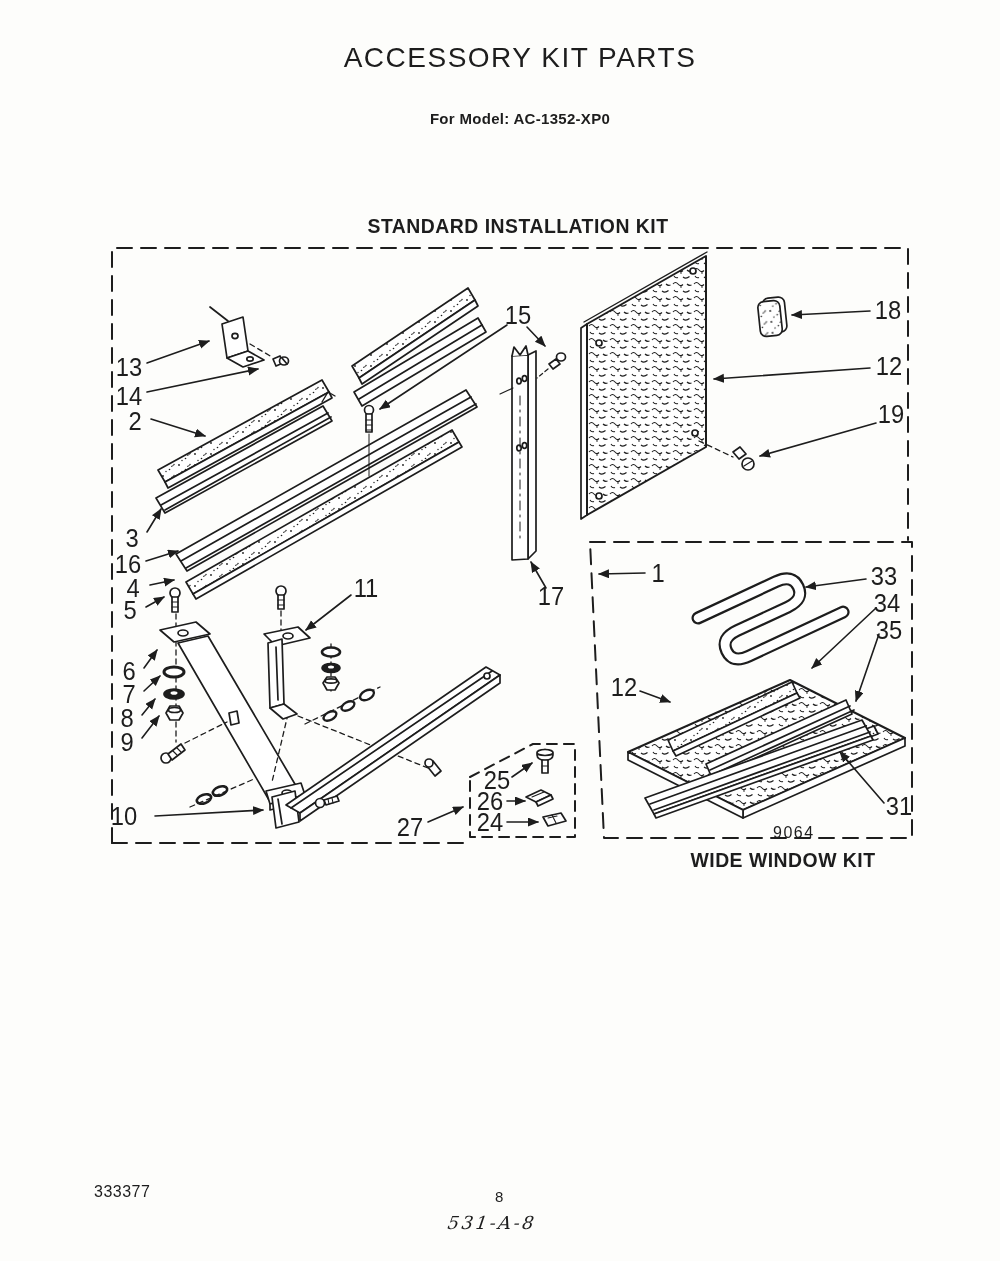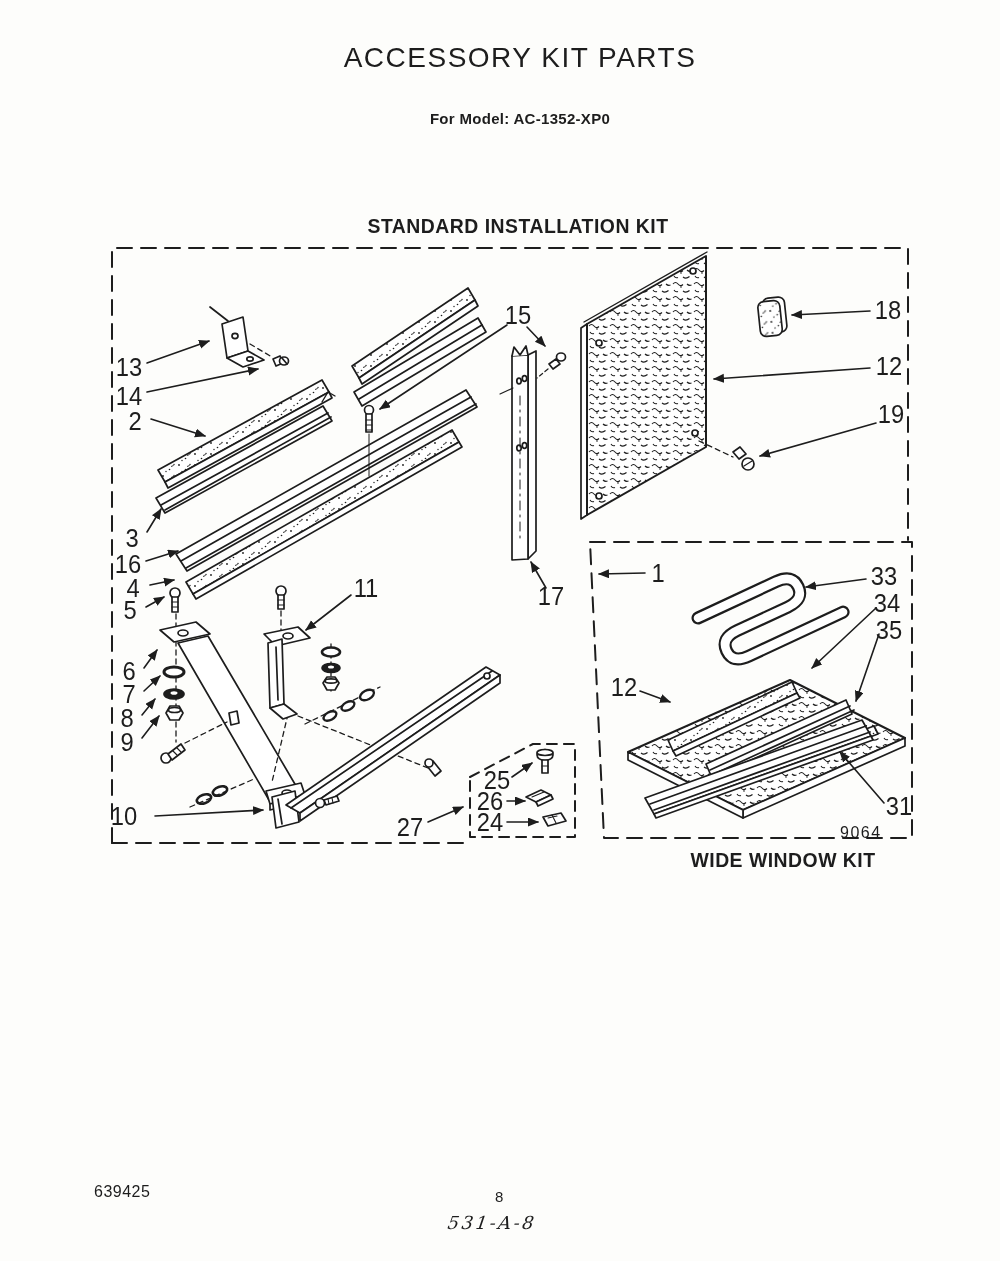--- a/index.html
+++ b/index.html
@@ -7,21 +7,21 @@
         font-family:"Liberation Sans",sans-serif;color:#1d1d1d;overflow:hidden;}
   .abs{position:absolute;}
   .title{top:42px;left:40px;width:960px;text-align:center;font-size:28px;font-weight:400;letter-spacing:1.5px;}
   .subtitle{top:74px;left:40px;width:960px;text-align:center;font-size:15px;font-weight:700;letter-spacing:.3px;margin-top:36px;}
   .para{left:228px;width:585px;font-size:14.6px;line-height:18.9px;white-space:pre-line;word-spacing:2.5px;}
   .p1{top:91px;}
   .p2{top:168px;}
   .kit-heading{font-weight:700;letter-spacing:.5px;}
   .std-heading{top:215px;left:318px;width:400px;text-align:center;font-size:20px;transform:scaleX(.97);}
   .wwk-heading{top:849px;left:633px;width:300px;text-align:center;font-size:20px;transform:scaleX(.97);}
-  .fig-code{top:824px;left:840px;font-size:16px;letter-spacing:1.5px;}
+  .fig-code{top:824px;left:773px;font-size:16px;letter-spacing:1.5px;}
   .co{position:absolute;transform:translate(-50%,-50%) scaleX(.95);font-size:25px;line-height:1;}
   .footer-pub{top:1183px;left:94px;font-size:16px;letter-spacing:.5px;}
   .footer-page{top:1188px;left:495px;font-size:15px;}
   .footer-plate{top:1212px;left:448px;font-size:18px;font-family:"DejaVu Serif",serif;
                 font-style:italic;letter-spacing:2.5px;transform:skewX(-8deg);}
   svg.art{position:absolute;inset:0;}
 </style>
 </head>
 <body>
 
@@ -327,17 +327,17 @@
   <div class="co" style="left:490px;top:822px">24</div>
   <div class="co" style="left:884px;top:576px">33</div>
   <div class="co" style="left:887px;top:603px">34</div>
   <div class="co" style="left:889px;top:630px">35</div>
   <div class="co" style="left:624px;top:687px">12</div>
   <div class="co" style="left:899px;top:806px">31</div>
 
   <div class="abs fig-code">9064</div>
   <div class="abs kit-heading wwk-heading">WIDE WINDOW KIT</div>
 
-  <div class="abs footer-pub">639425</div>
+  <div class="abs footer-pub">333377</div>
   <div class="abs footer-page">8</div>
   <div class="abs footer-plate">531-A-8</div>
 
 </div>
 
 </body></html>

